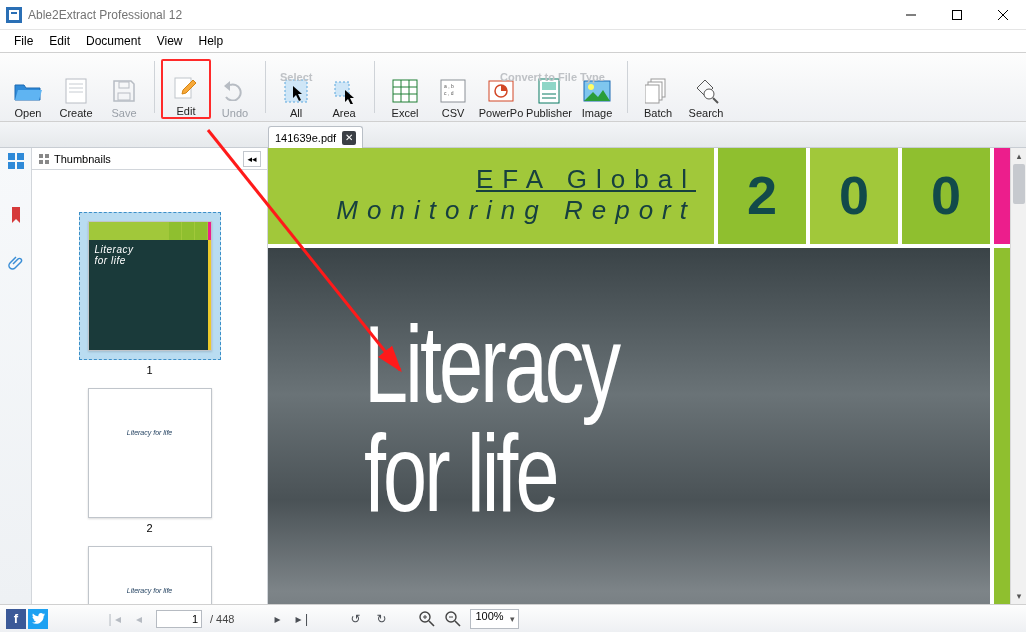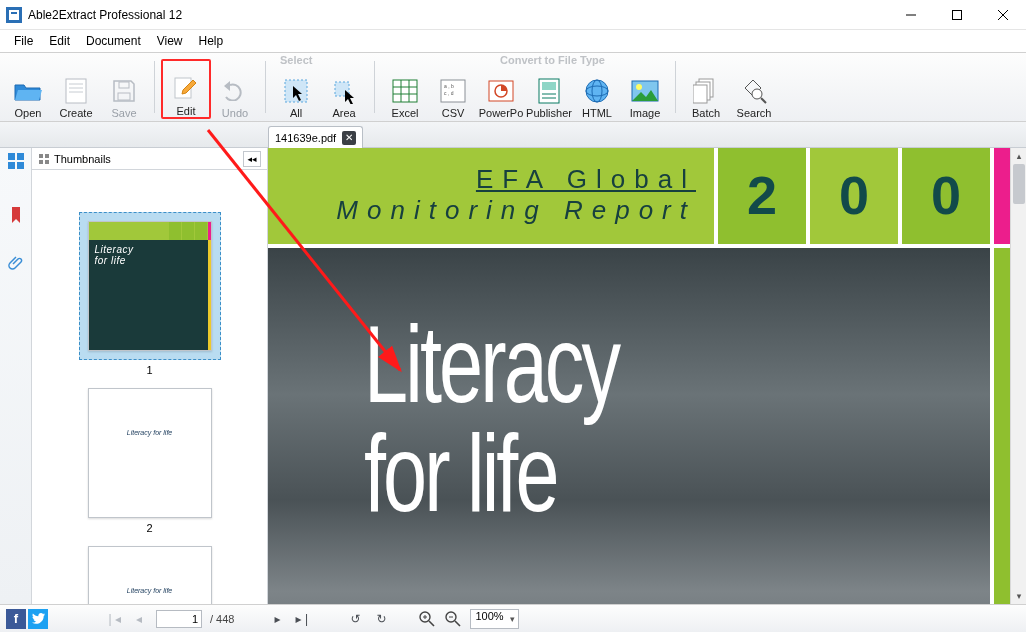--- a/index.html
+++ b/index.html
@@ -1,31 +1,31 @@
 <!DOCTYPE html>
 <html><head>
 <meta charset="utf-8">
 <style>
 * { margin: 0; padding: 0; box-sizing: border-box; font-family: "Segoe UI", Tahoma, sans-serif; }
 html, body { width: 1026px; height: 632px; overflow: hidden; background: #fff; }
 
 
 .titlebar { height: 30px; background: #fff; display: flex; align-items: center; border-bottom: 1px solid #e5e5e5; }
 .titlebar .app-icon { width: 16px; height: 16px; margin: 0 6px; }
-.titlebar .title { font-size: 12px; color: #000000; flex: 1; }
+.titlebar .title { font-size: 12px; color: #737373; flex: 1; }
 .titlebar .win-btn { width: 46px; height: 30px; display: flex; align-items: center; justify-content: center; }
 .titlebar .win-btn svg { width: 10px; height: 10px; }
 
 
 .menubar { height: 22px; background: #fff; display: flex; align-items: center; padding: 0 6px; font-size: 12px; }
 .menubar .menu-item { padding: 2px 8px; cursor: default; }
 
 
 .toolbar { background: linear-gradient(#fdfdfd, #eef0f3); border-top: 1px solid #d0d0d0; border-bottom: 1px solid #d0d0d0; height: 70px; position: relative; }
-.toolbar .section-label { position: absolute; top: 1px; font-size: 11px; font-weight: 600; color: #bfc2c6; }
+.toolbar .section-label { position: absolute; top: 18px; font-size: 11px; font-weight: 600; color: #bfc2c6; }
 .toolbar .section-label.select { left: 280px; }
 .toolbar .section-label.convert { left: 500px; }
 .toolbar-row { display: flex; align-items: flex-end; height: 100%; padding: 0 4px 2px 4px; }
 .tool-sep { width: 1px; height: 52px; background: #cfd3d8; margin: 0 6px 6px 6px; }
 .tool-btn { width: 48px; height: 58px; display: flex; flex-direction: column; align-items: center; justify-content: flex-end; gap: 2px; font-size: 11px; color: #222; border-radius: 3px; }
 .tool-btn.disabled { color: #9aa0a8; }
 .tool-btn .ico { width: 28px; height: 28px; display: flex; align-items: center; justify-content: center; }
 .tool-btn.highlight { border: 2px solid #ff2a2a; border-radius: 2px; width: 50px; height: 60px; margin-top: -2px; }
 
 
@@ -241,30 +241,20 @@
     <div class="tool-btn">
         <div class="ico">
           <svg width="22" height="26">
             <rect x="1" y="1" width="20" height="24" fill="#fff" stroke="#087a62"></rect>
             <rect x="4" y="4" width="14" height="8" fill="#8fd6c7"></rect>
             <line x1="4" y1="16" x2="18" y2="16" stroke="#087a62"></line>
             <line x1="4" y1="20" x2="18" y2="20" stroke="#087a62"></line>
           </svg>
         </div>
         <span>Publisher</span>
-      </div>
-    <div class="tool-btn">
-        <div class="ico">
-          <svg width="26" height="26">
-            <circle cx="13" cy="13" r="11" fill="#5fb4f2" stroke="#1d6bb3"></circle>
-            <ellipse cx="13" cy="13" rx="11" ry="5" fill="none" stroke="#1d6bb3"></ellipse>
-            <ellipse cx="13" cy="13" rx="5" ry="11" fill="none" stroke="#1d6bb3"></ellipse>
-          </svg>
-        </div>
-        <span>HTML</span>
       </div>
     <div class="tool-btn">
         <div class="ico">
           <svg width="28" height="22">
             <rect x="1" y="1" width="26" height="20" fill="#7fc6ee" stroke="#1d6bb3"></rect>
             <circle cx="8" cy="7" r="3" fill="#fffc66"></circle>
             <path d="M1 21 l9 -9 l5 5 l5 -7 l7 11 z" fill="#2a9d3a"></path>
           </svg>
         </div>
         <span>Image</span>

